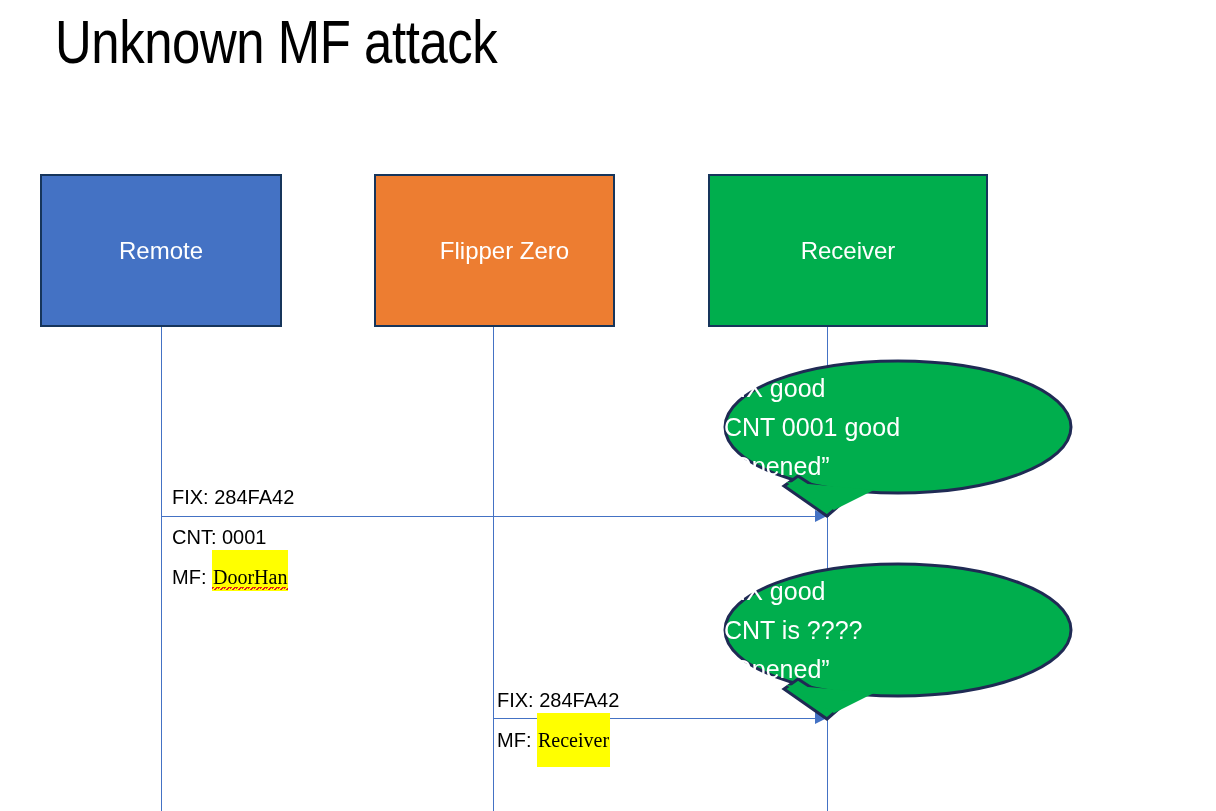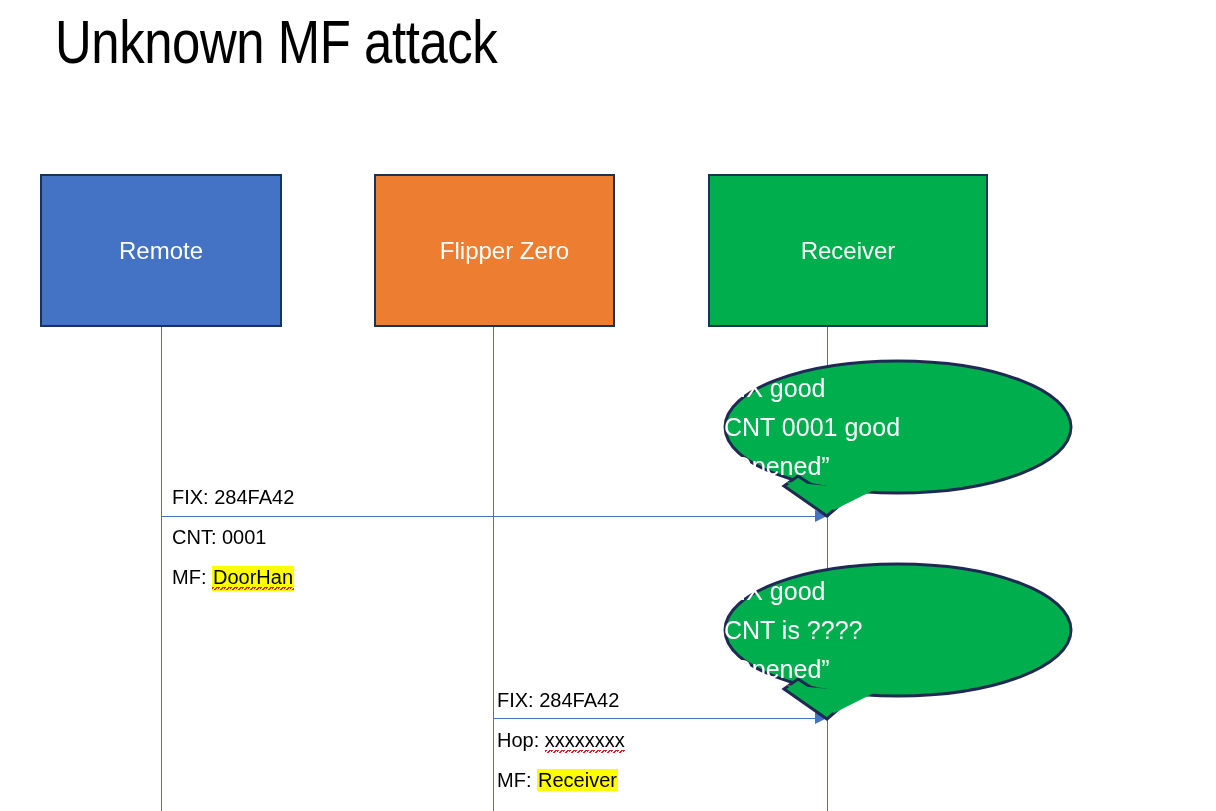--- a/index.html
+++ b/index.html
@@ -83,21 +83,22 @@
     white-space: nowrap;
     color: #000000;
   }
   #msg1-label { left: 172px; top: 477px; }
   #msg2-label { left: 497px; top: 680px; }
   .msg-line-top { position: relative; }
   .msg-rest     { position: relative; }
 
   .hl {
     background: #FFFF00;
-    padding: 0 1px;
+    padding: 16px 1px;
+    font-family: Liberation Serif, serif;
   }
   .squiggle {
     background-image: repeating-linear-gradient(
         135deg, #E02020 0 1.5px, transparent 1.5px 3px);
     background-repeat: repeat-x;
     background-size: 6px 3px;
     background-position: left bottom 1px;
     padding-bottom: 3px;
   }
 
@@ -150,21 +151,20 @@
   <div class="msg-line-top">FIX: 284FA42</div>
   <div class="msg-rest">CNT: 0001</div>
   <div class="msg-rest"><span>MF: </span><span class="hl squiggle">DoorHan</span></div>
 </div>
 
 <div class="msg-arrow" id="msg2-line"></div>
 <div class="arrow-head" id="msg2-head"></div>
 
 <div class="msg-label" id="msg2-label">
   <div class="msg-line-top">FIX: 284FA42</div>
-  <div class="msg-rest"><span>Hop: </span><span class="squiggle">xxxxxxxx</span></div>
   <div class="msg-rest"><span>MF: </span><span class="hl">Receiver</span></div>
 </div>
 
 <div class="callout" id="callout-1">
   <svg width="348" height="170" viewBox="0 0 348 170">
     <path d="M 174 1
              C 269 1 347 30 347 67
              C 347 104 269 133 174 133
              C 79 133 1 104 1 67
              C 1 30 79 1 174 1 Z" fill="#00AE4D" stroke="#1F2A54" stroke-width="3"></path>

